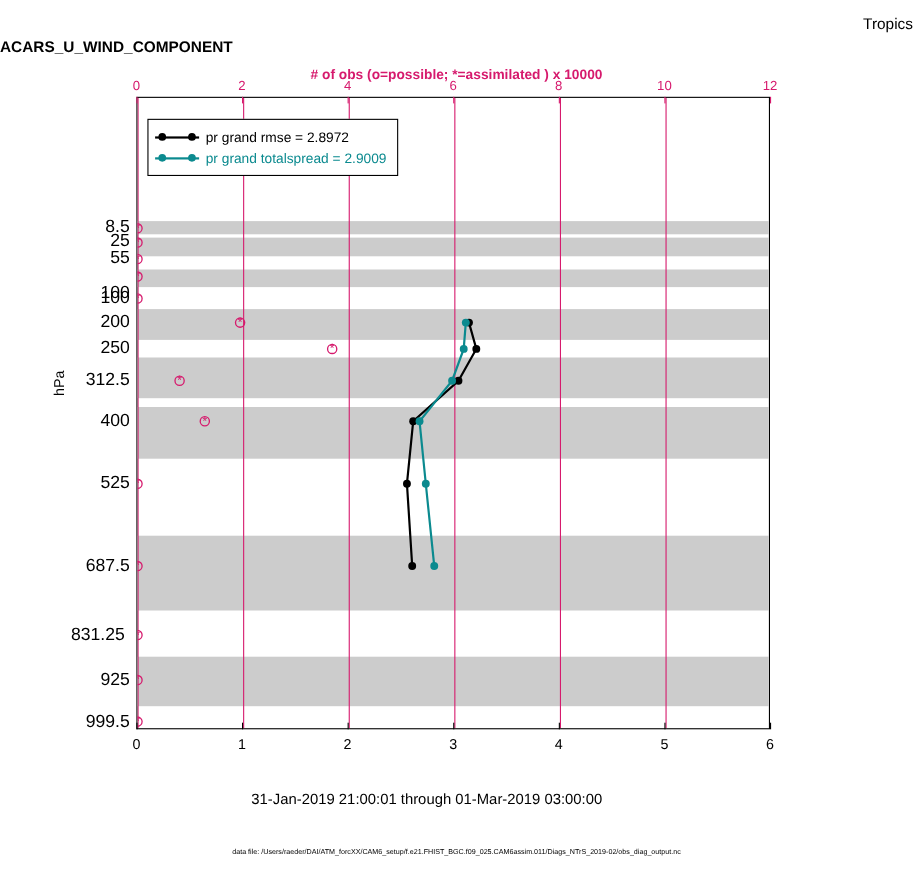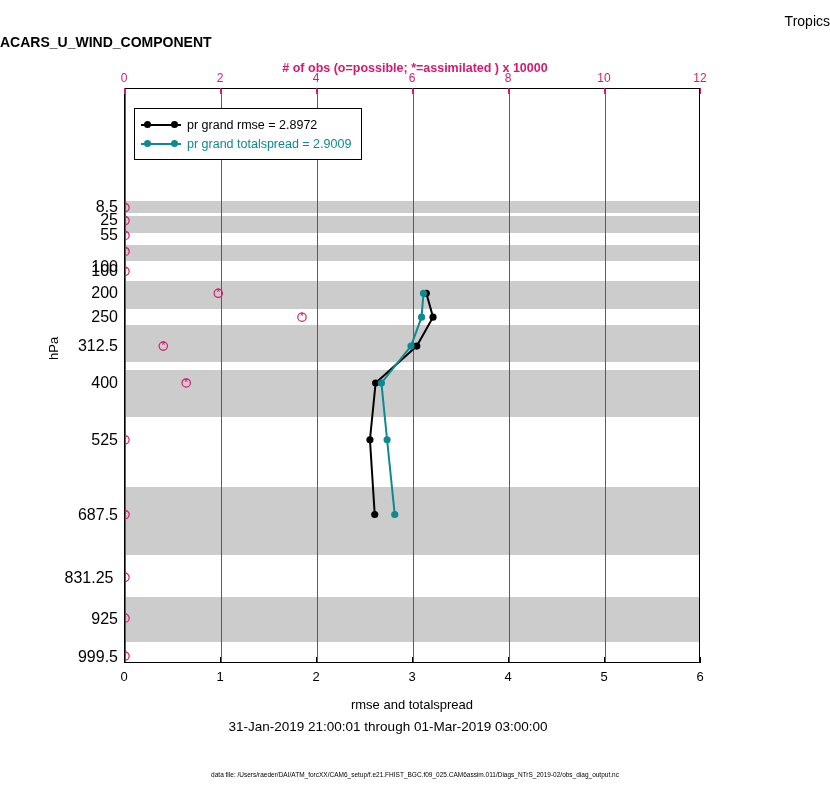--- a/index.html
+++ b/index.html
@@ -334,21 +334,20 @@
       <div class="tick-left" style="left: 60px; width: 58px; top: 317px;">250</div>
       <div class="tick-left" style="left: 60px; width: 58px; top: 346px;">312.5</div>
       <div class="tick-left" style="left: 60px; width: 58px; top: 383px;">400</div>
       <div class="tick-left" style="left: 60px; width: 58px; top: 440px;">525</div>
       <div class="tick-left" style="left: 60px; width: 58px; top: 515px;">687.5</div>
       <div class="tick-left" style="left: 60px; width: 58px; top: 578px; text-align: center;">831.25</div>
       <div class="tick-left" style="left: 60px; width: 58px; top: 619px;">925</div>
       <div class="tick-left" style="left: 60px; width: 58px; top: 657px;">999.5</div>
     </div>
 
-  <div class="axis-label-x">rmse and totalspread</div>
   <div class="axis-label-y">hPa</div>
 
   <div id="legend">
     <div class="legend-row">
       <span class="legend-sample">
         <span class="lseg" id="lseg1" style="background: rgb(0, 0, 0);"></span>
         <span class="ldot d1" id="ldot1a" style="background: rgb(0, 0, 0);"></span>
         <span class="ldot d2" id="ldot1b" style="background: rgb(0, 0, 0);"></span>
       </span>
       <span class="legend-text" style="color: rgb(0, 0, 0);">pr grand rmse = 2.8972</span>

